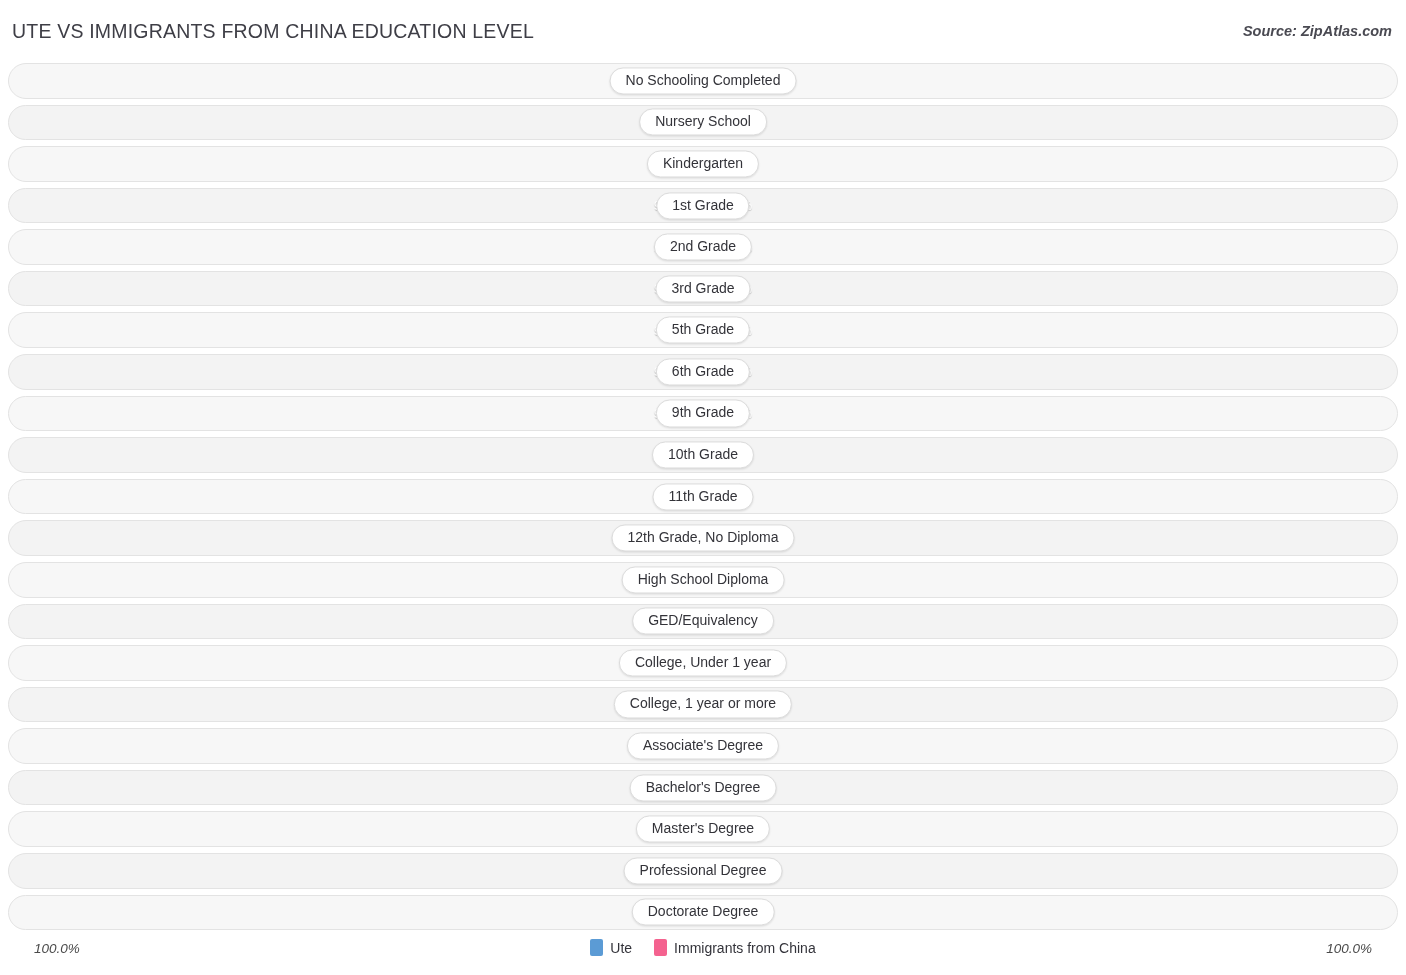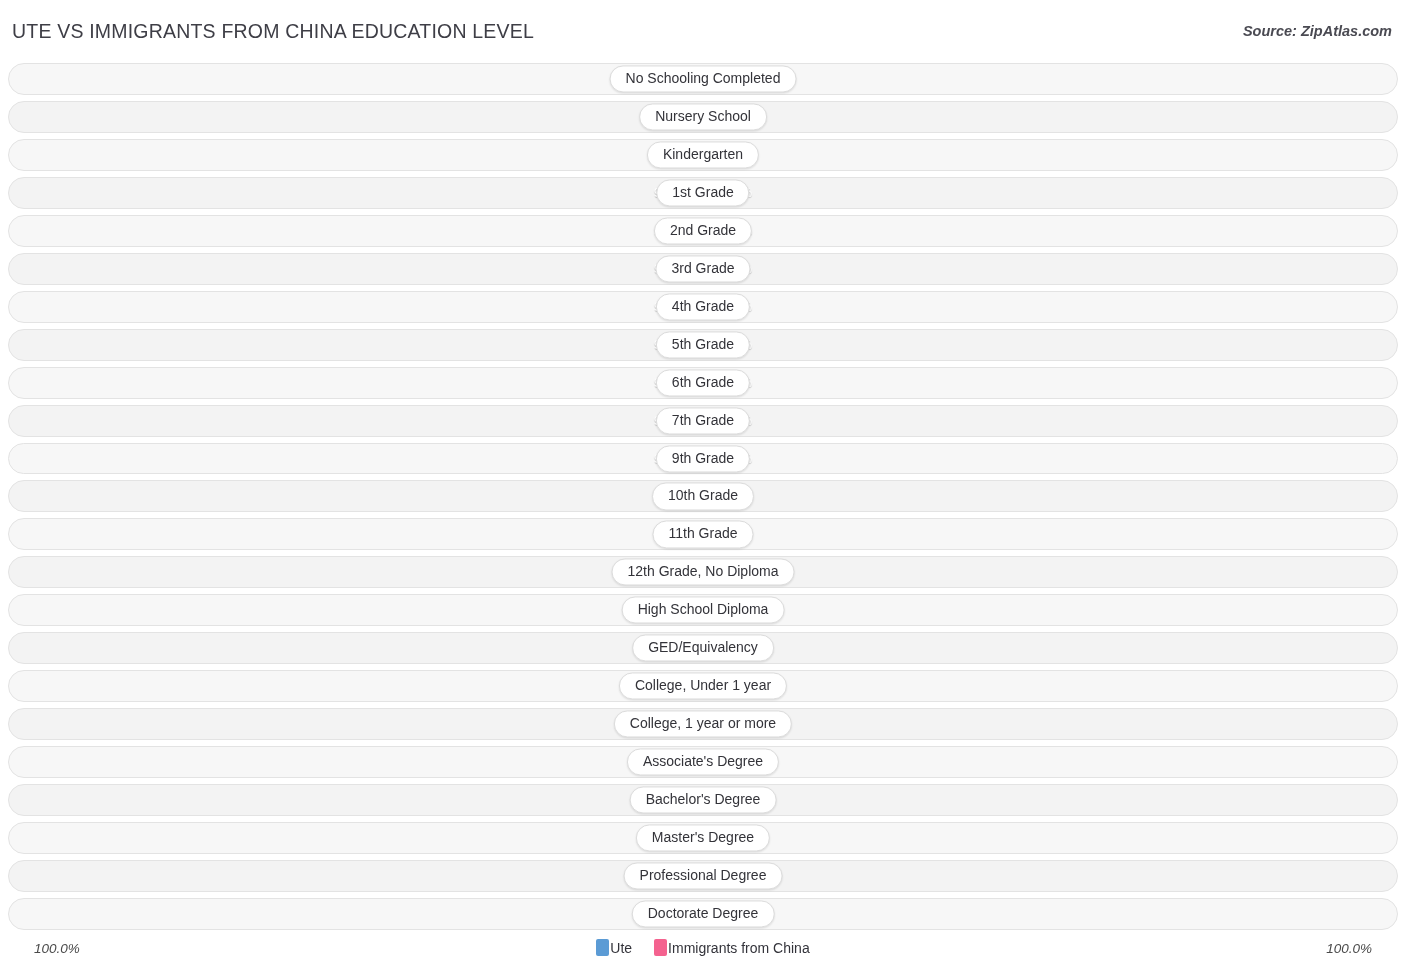--- a/index.html
+++ b/index.html
@@ -166,21 +166,21 @@
     left: 0; right: 0;
     top: 4px;
     display: flex;
     justify-content: center;
     align-items: center;
     gap: 22px;
   }
   .legend-item {
     display: flex;
     align-items: center;
-    gap: 1px;
+    gap: 7px;
     font-size: 14px;
     color: #33333a;
   }
   .swatch {
     width: 13px;
     height: 17px;
     border-radius: 2px;
     display: inline-block;
   }
   .swatch.blue { background: #5b9bd5; }
@@ -303,38 +303,20 @@
                 <span class="val-in">97.2%</span>
               </div>
             </div>
           </div>
           <div class="pill">3rd Grade</div>
         </div>
         <div class="row">
           <div class="track"></div>
           <div class="half left" style="flex-basis: 50%;">
             <div class="val-wrap">
-              <div class="bar " style="width: 93.3035%; margin-right: 2.2%;">
-                <span class="val-in">97.7%</span>
-              </div>
-            </div>
-          </div>
-          <div class="half right" style="flex-basis: 50%;">
-            <div class="val-wrap">
-              <div class="bar pink" style="width: 92.635%; margin-left: 2.2%;">
-                <span class="val-in">97.0%</span>
-              </div>
-            </div>
-          </div>
-          <div class="pill">4th Grade</div>
-        </div>
-        <div class="row">
-          <div class="track"></div>
-          <div class="half left" style="flex-basis: 50%;">
-            <div class="val-wrap">
               <div class="bar " style="width: 93.017%; margin-right: 2.2%;">
                 <span class="val-in">97.4%</span>
               </div>
             </div>
           </div>
           <div class="half right" style="flex-basis: 50%;">
             <div class="val-wrap">
               <div class="bar pink" style="width: 92.444%; margin-left: 2.2%;">
                 <span class="val-in">96.8%</span>
               </div>
@@ -352,38 +334,20 @@
             </div>
           </div>
           <div class="half right" style="flex-basis: 50%;">
             <div class="val-wrap">
               <div class="bar pink" style="width: 92.062%; margin-left: 2.2%;">
                 <span class="val-in">96.4%</span>
               </div>
             </div>
           </div>
           <div class="pill">6th Grade</div>
-        </div>
-        <div class="row">
-          <div class="track"></div>
-          <div class="half left" style="flex-basis: 50%;">
-            <div class="val-wrap">
-              <div class="bar " style="width: 91.7755%; margin-right: 2.2%;">
-                <span class="val-in">96.1%</span>
-              </div>
-            </div>
-          </div>
-          <div class="half right" style="flex-basis: 50%;">
-            <div class="val-wrap">
-              <div class="bar pink" style="width: 91.0115%; margin-left: 2.2%;">
-                <span class="val-in">95.3%</span>
-              </div>
-            </div>
-          </div>
-          <div class="pill">7th Grade</div>
         </div>
         <div class="row">
           <div class="track"></div>
           <div class="half left" style="flex-basis: 50%;">
             <div class="val-wrap">
               <div class="bar " style="width: 90.725%; margin-right: 2.2%;">
                 <span class="val-in">95.0%</span>
               </div>
             </div>
           </div>

